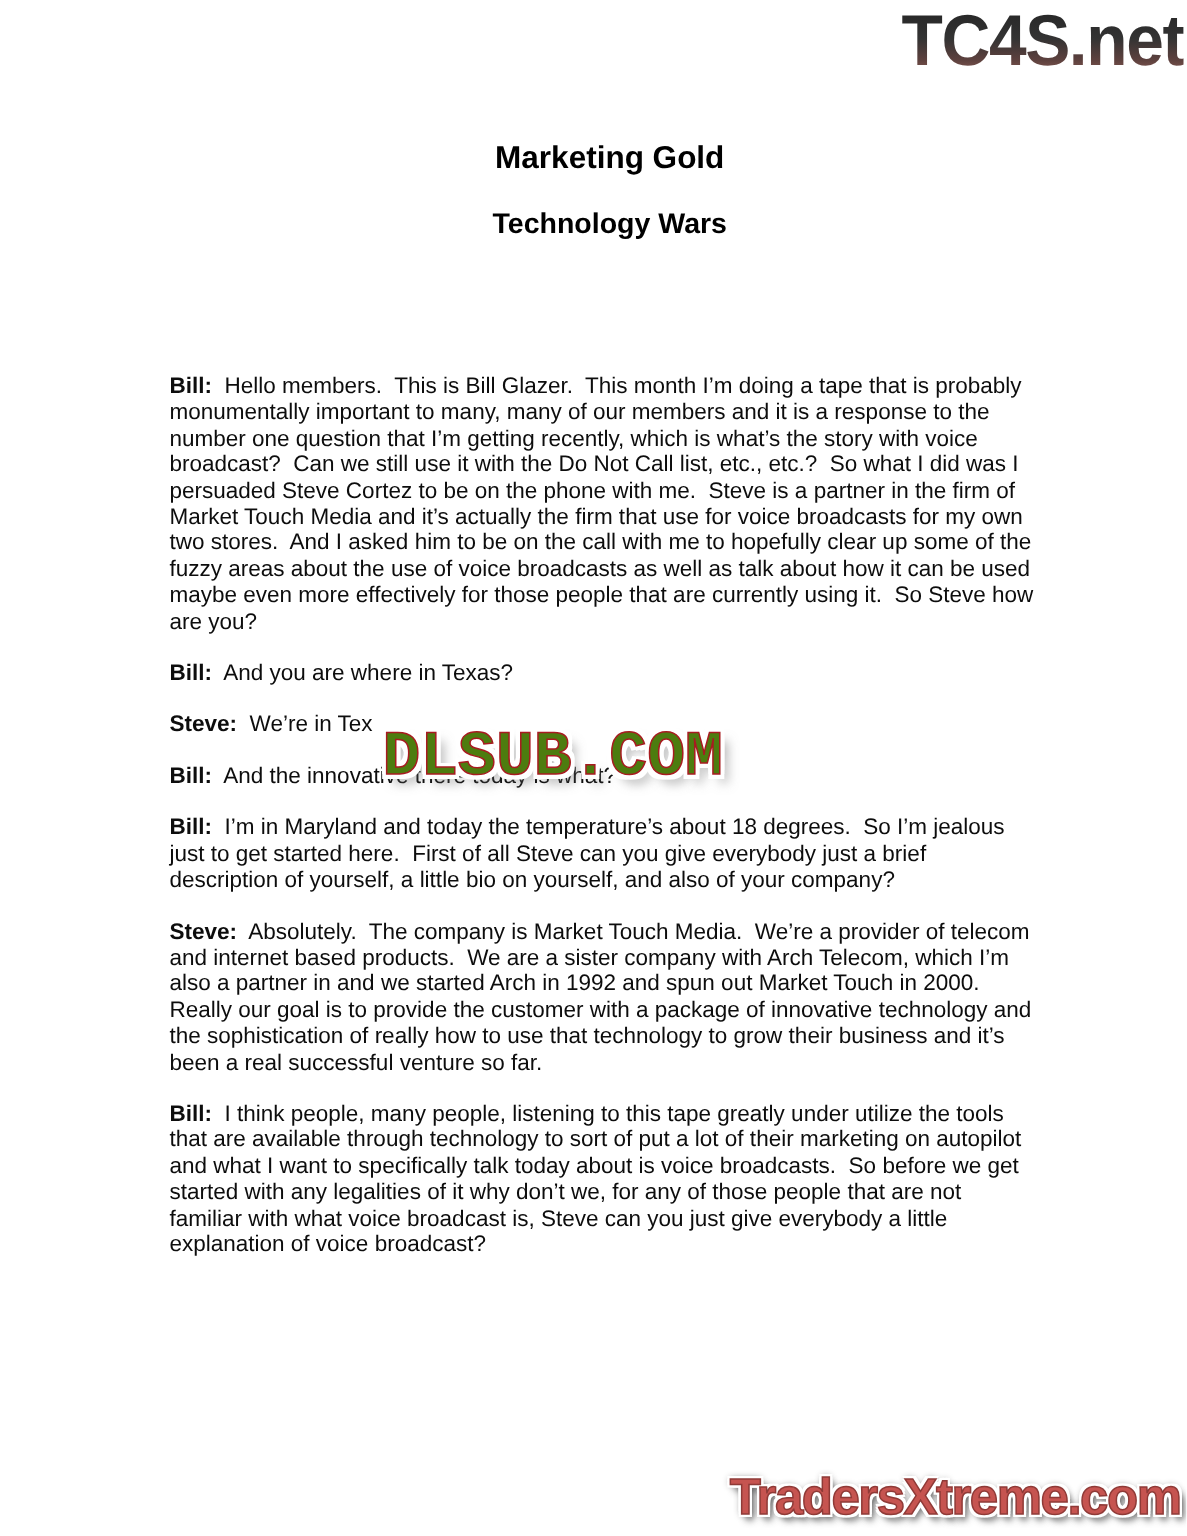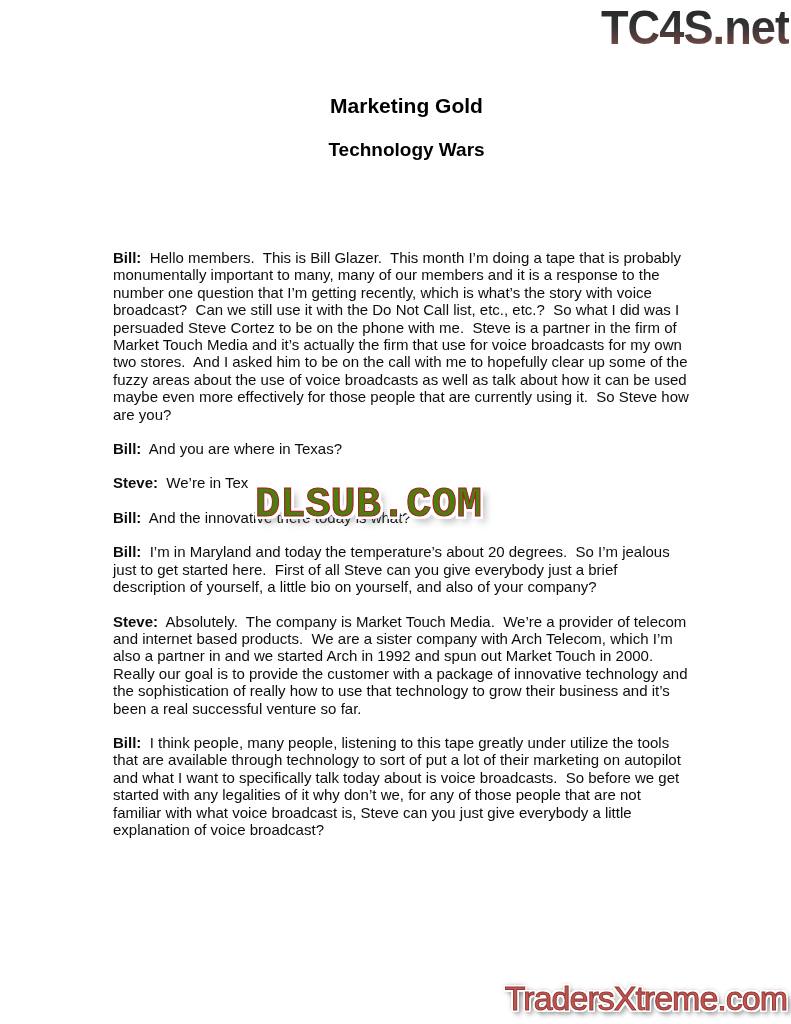--- a/index.html
+++ b/index.html
@@ -42,21 +42,21 @@
     color:#4d7c0f; -webkit-text-stroke:1px #a81b20;
     text-shadow:
       -3px -3px 0 #fff, 3px -3px 0 #fff, -3px 3px 0 #fff, 3px 3px 0 #fff,
       -3px 0 0 #fff, 3px 0 0 #fff, 0 -3px 0 #fff, 0 3px 0 #fff,
       5px 6px 7px rgba(110,110,110,.55);
   }
 
   
   .wm-bottom {
     position:absolute; top:981px; right:4px; z-index:5;
-    font-weight:normal; font-size:34px; line-height:1; letter-spacing:-1px;
+    font-weight:bold; font-size:34px; line-height:1; letter-spacing:-1px;
     color:#c65450; -webkit-text-stroke:1px #8f3a37;
     text-shadow:
       -2px -2px 0 #fff, 2px -2px 0 #fff, -2px 2px 0 #fff, 2px 2px 0 #fff,
       -2px 0 0 #fff, 2px 0 0 #fff, 0 -2px 0 #fff, 0 2px 0 #fff,
       0 0 5px rgba(45,45,45,.9), 3px 4px 5px rgba(45,45,45,.75);
   }
 </style>
 </head>
 <body>
 
@@ -65,21 +65,21 @@
   <div class="logo">TC4S.net</div>
 
   <div class="title t1">Marketing Gold</div>
   <div class="title t2">Technology Wars</div>
 
   <div class="transcript">
     <p><span class="spk">Bill:</span><span class="txt">  Hello members.  This is Bill Glazer.  This month I’m doing a tape that is probably monumentally important to many, many of our members and it is a response to the number one question that I’m getting recently, which is what’s the story with voice broadcast?  Can we still use it with the Do Not Call list, etc., etc.?  So what I did was I persuaded Steve Cortez to be on the phone with me.  Steve is a partner in the firm of Market Touch Media and it’s actually the firm that use for voice broadcasts for my own two stores.  And I asked him to be on the call with me to hopefully clear up some of the fuzzy areas about the use of voice broadcasts as well as talk about how it can be used maybe even more effectively for those people that are currently using it.  So Steve how are you?</span></p>
     <p><span class="spk">Bill:</span><span class="txt">  And you are where in Texas?</span></p>
     <p><span class="spk">Steve:</span><span class="txt">  We’re in Tex</span></p>
     <p><span class="spk">Bill:</span><span class="txt">  And the innovative there today is what?</span></p>
-    <p><span class="spk">Bill:</span><span class="txt">  I’m in Maryland and today the temperature’s about 20 degrees.  So I’m jealous just to get started here.  First of all Steve can you give everybody just a brief description of yourself, a little bio on yourself, and also of your company?</span></p>
+    <p><span class="spk">Bill:</span><span class="txt">  I’m in Maryland and today the temperature’s about 18 degrees.  So I’m jealous just to get started here.  First of all Steve can you give everybody just a brief description of yourself, a little bio on yourself, and also of your company?</span></p>
     <p><span class="spk">Steve:</span><span class="txt">  Absolutely.  The company is Market Touch Media.  We’re a provider of telecom and internet based products.  We are a sister company with Arch Telecom, which I’m also a partner in and we started Arch in 1992 and spun out Market Touch in 2000.  Really our goal is to provide the customer with a package of innovative technology and the sophistication of really how to use that technology to grow their business and it’s been a real successful venture so far.</span></p>
     <p><span class="spk">Bill:</span><span class="txt">  I think people, many people, listening to this tape greatly under utilize the tools that are available through technology to sort of put a lot of their marketing on autopilot and what I want to specifically talk today about is voice broadcasts.  So before we get started with any legalities of it why don’t we, for any of those people that are not familiar with what voice broadcast is, Steve can you just give everybody a little explanation of voice broadcast?</span></p>
   </div>
 
   <div class="wm-center">DLSUB.COM</div>
   <div class="wm-bottom">TradersXtreme.com</div>
 
 </div>
 
 </body></html>

